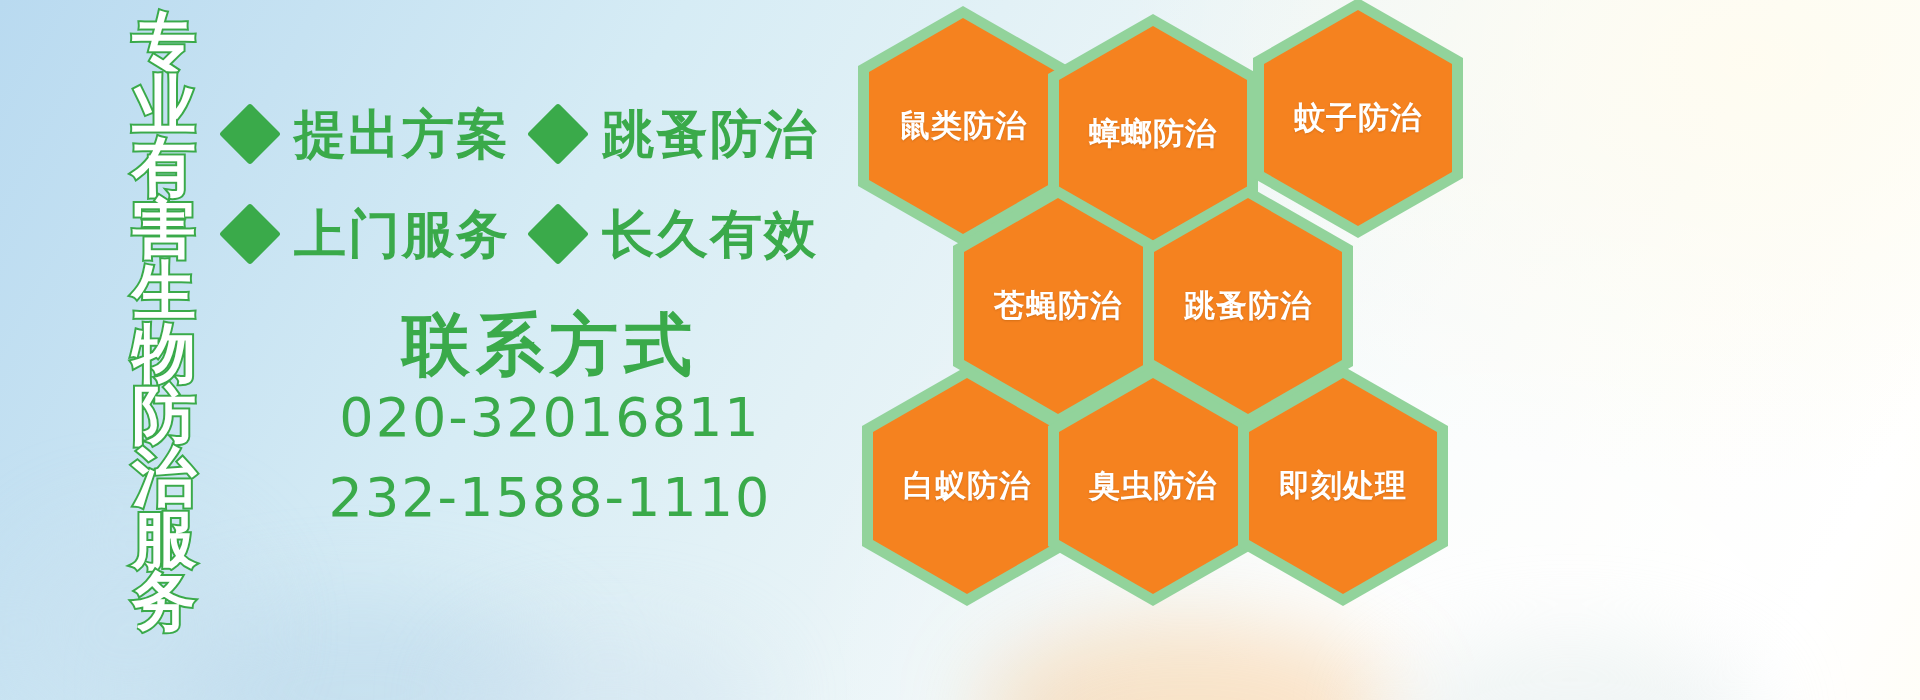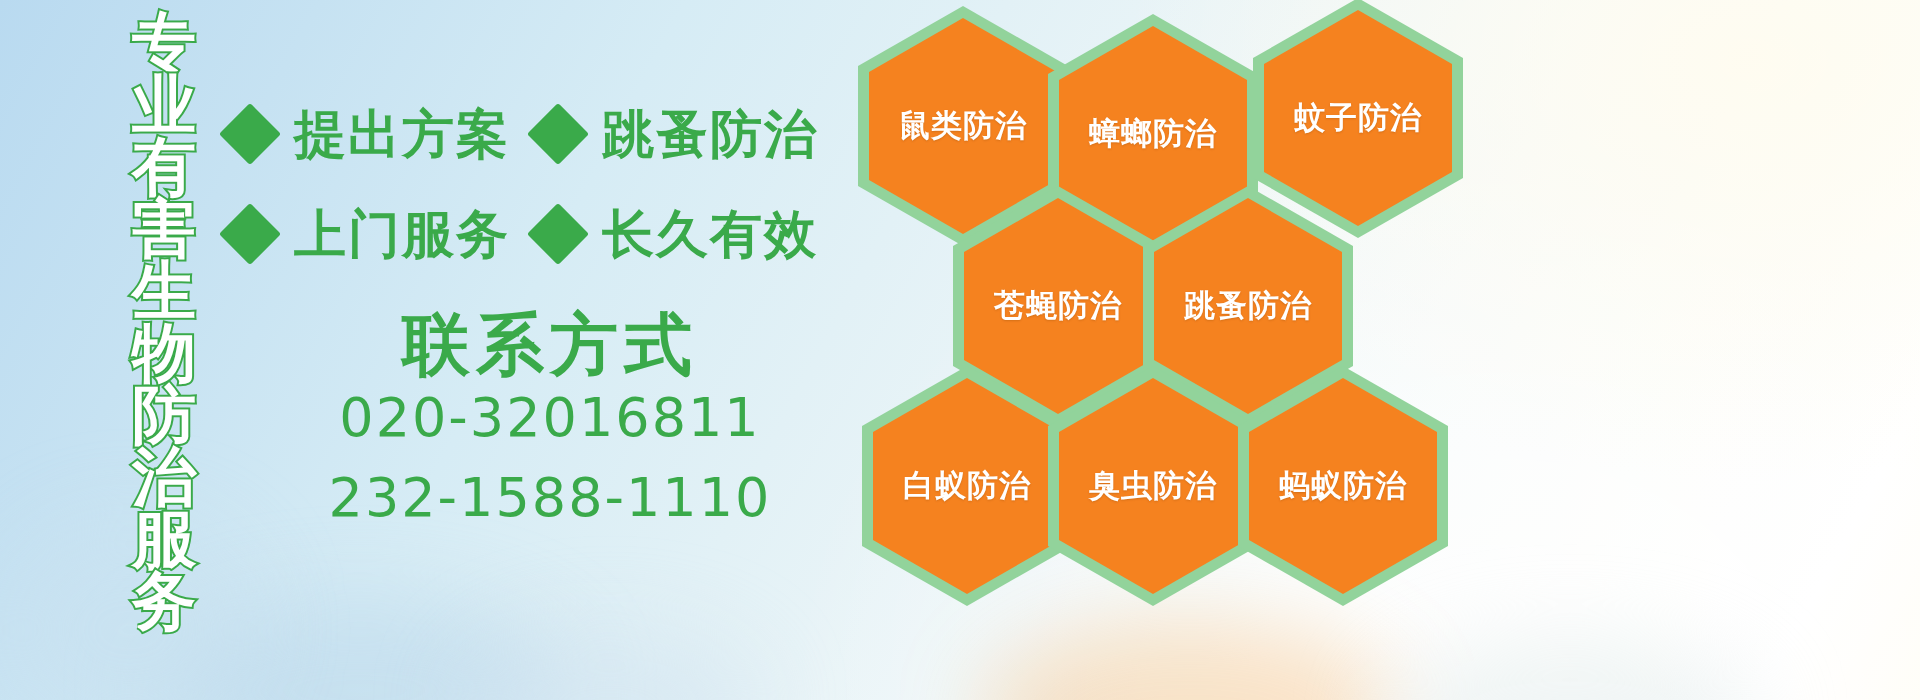--- a/index.html
+++ b/index.html
@@ -271,19 +271,19 @@
     </div>
 
     <div class="hex" style="left:190px; top:372px;">
       <div class="inner">
         <span class="hex-label">臭虫防治</span>
       </div>
     </div>
 
     <div class="hex" style="left:380px; top:372px;">
       <div class="inner">
-        <span class="hex-label">蚂蚁防治</span>
+        <span class="hex-label">即刻处理</span>
       </div>
     </div>
 
   </div>
 
 </div>
 
 </body></html>

